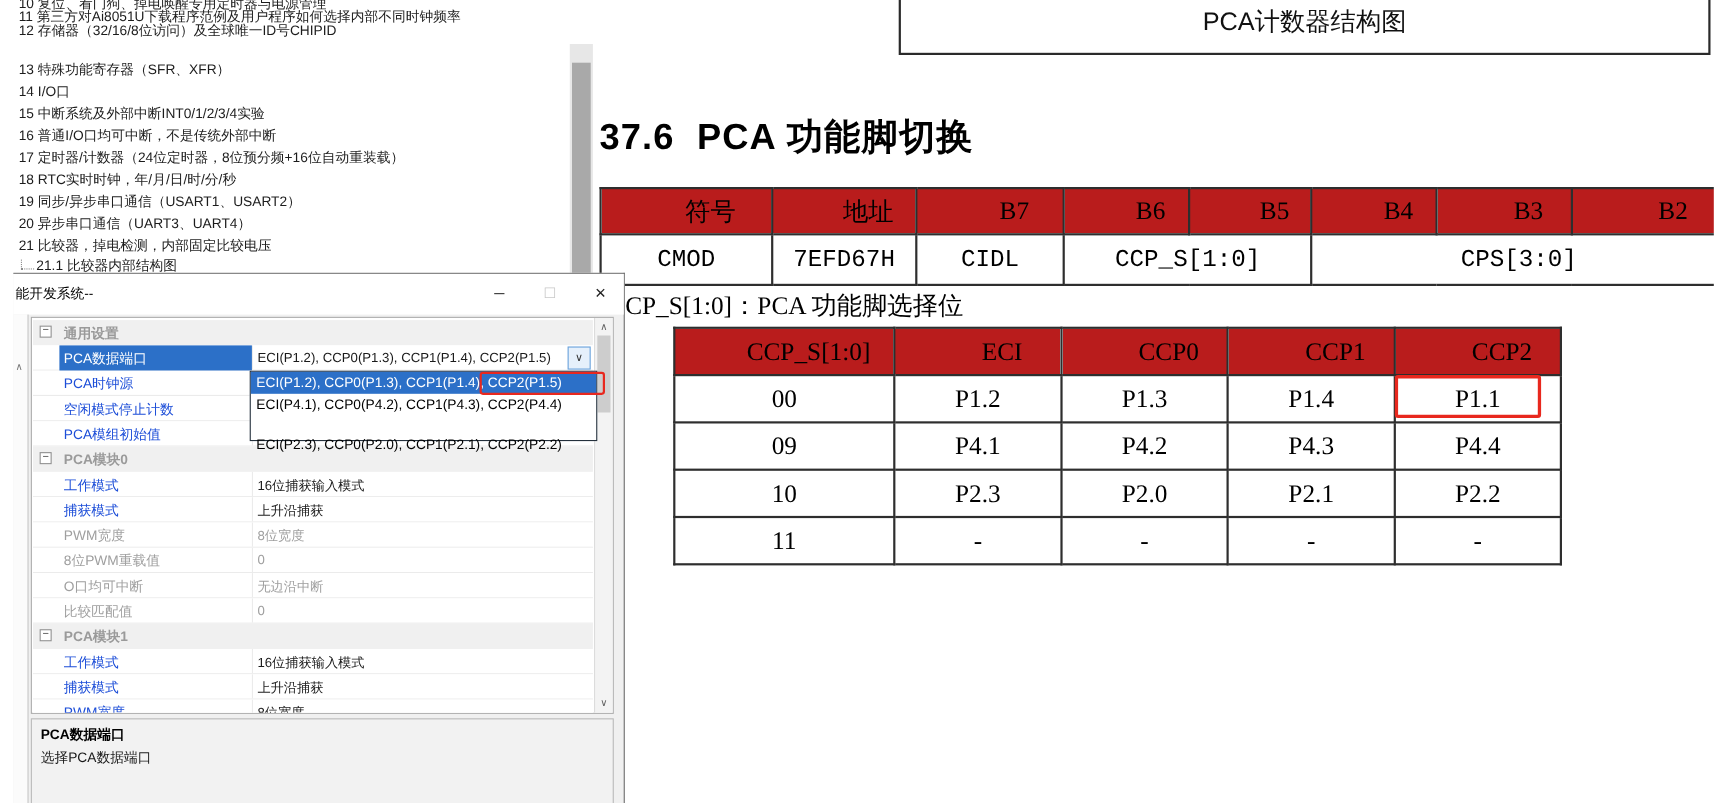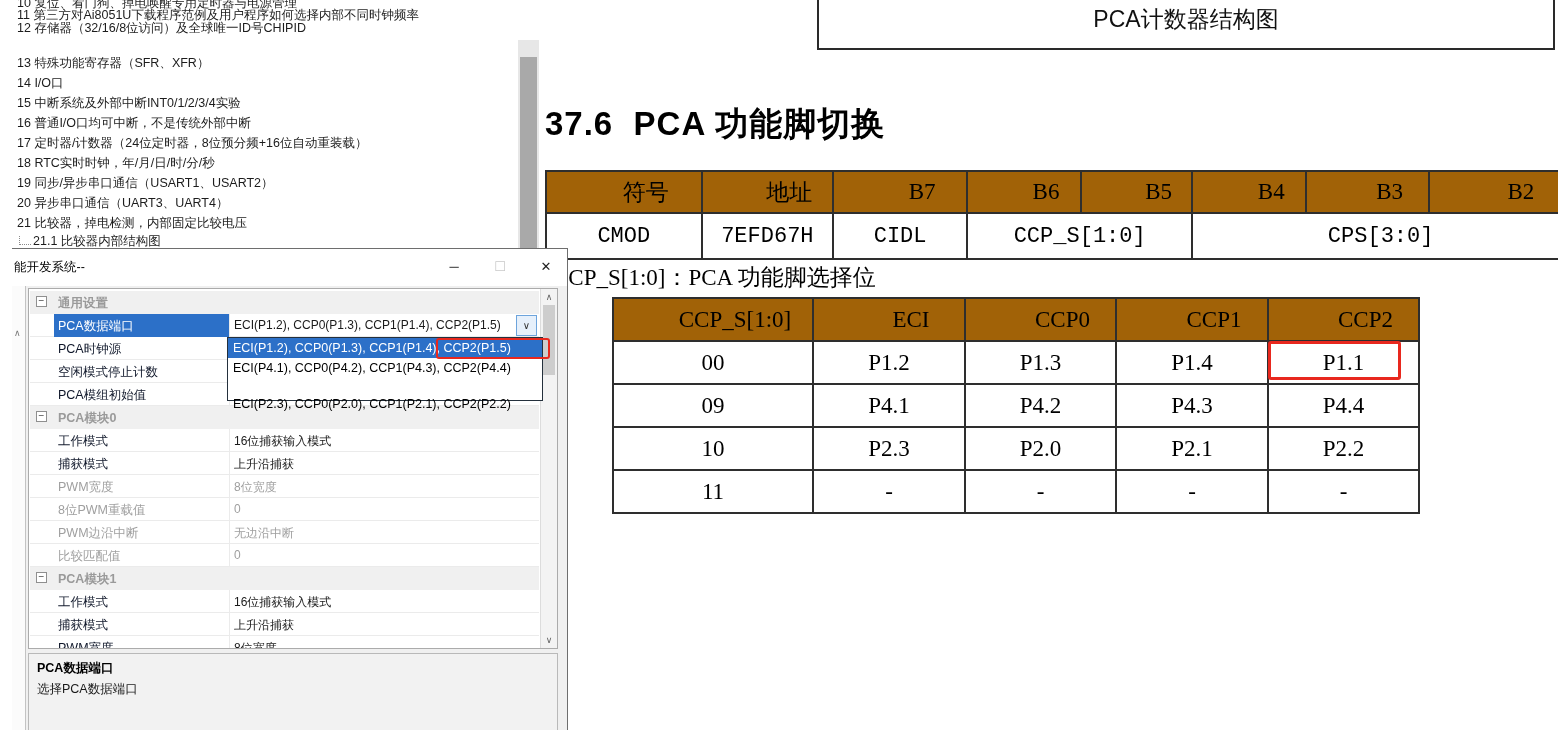--- a/index.html
+++ b/index.html
@@ -17,21 +17,21 @@
   .doc-serif { font-family:"Liberation Serif","DejaVu Serif",serif; }
   .figure-box { position:absolute; left:805px; top:-72px; width:738px; height:122px; border:2px solid #2a2a2a; background:#fff; }
   .figure-caption { position:absolute; left:0; right:0; top:74px; text-align:center; font-size:23px; color:#111; }
   .doc-heading { position:absolute; left:533px; top:102px; font-size:33px; font-weight:bold; color:#000; white-space:pre; letter-spacing:1px; }
   .doc-note { position:absolute; left:541px; top:262px; font-size:23px; color:#000; white-space:pre; }
 
   table.dtable { position:absolute; border-collapse:collapse; table-layout:fixed; background:#fff; }
   table.dtable td, table.dtable th { border:2px solid #2e2e2e; text-align:center; vertical-align:middle;
       font-family:"Liberation Serif","DejaVu Serif",serif; font-weight:normal; font-size:23px; color:#000;
       overflow:hidden; white-space:nowrap; }
-  table.dtable th { background:#a16207;padding-left:44px; }
+  table.dtable th { background:#b91c1c;padding-left:44px; }
   #reg-table { left:533px; top:170px; }
   #reg-table th { height:42px; }
   #reg-table td { height:46px; font-size:22px;font-family:Liberation Mono, monospace; }
   #pin-table { left:600px; top:297px; }
   #pin-table th, #pin-table td { height:43px; }
   .red-annotation { position:absolute; border:3px solid #e8281e; border-radius:3px; background:transparent; }
   #red-rect-doc { left:1256px; top:341px; width:133px; height:39px; }
 
   
   .dialog { position:absolute; left:0; top:248px; width:556px; height:482px; background:#f0f0f0;
@@ -41,21 +41,21 @@
   .winbtn { position:absolute; top:3px; width:44px; height:30px; text-align:center; line-height:30px; font-size:13px; color:#222; cursor:default; }
   .left-strip { position:absolute; left:0; top:37px; width:14px; bottom:0; background:#fbfbfb; border-right:1px solid #c3c3c3; }
   .left-strip .arrow { position:absolute; left:2px; top:42px; font-size:9px; color:#777; }
 
   .pgrid { position:absolute; left:16px; top:39px; width:530px; height:361px; background:#fff; border:1px solid #ababab; overflow:hidden; }
   .pg-row { position:absolute; left:1px; right:18px; height:23px; border-bottom:1px solid #ebebeb; background:#fff; }
   .pg-group { background:#f0f0f0; border-bottom:none; }
   .pg-group-label { position:absolute; left:28px; top:4px; font-size:12.5px; font-weight:bold; color:#9a9a9a; white-space:nowrap; }
   .collapse-box { position:absolute; left:6px; top:5px; width:11px; height:11px; border:1px solid #8f8f8f; background:#fff;
                   font-size:10px; line-height:8px; text-align:center; color:#444; }
-  .pg-label { position:absolute; left:28px; top:4px; width:168px; font-size:12.5px; color:#0f172a; white-space:nowrap; overflow:hidden; }
+  .pg-label { position:absolute; left:28px; top:4px; width:168px; font-size:12.5px; color:#1d4ed8; white-space:nowrap; overflow:hidden; }
   .pg-value { position:absolute; left:204px; top:4px; right:4px; font-size:12px; color:#1a1a1a; white-space:nowrap; overflow:hidden; }
   .pg-dim .pg-label, .pg-dim .pg-value { color:#9f9f9f; }
   .pg-sel-label { position:absolute; left:24px; top:0; width:175px; height:23px; background:#2c70c8; }
   .pg-sel-label span { position:absolute; left:4px; top:4px; font-size:12.5px; color:#fff; white-space:nowrap; }
   .vline { position:absolute; left:199px; top:0; bottom:0; width:1px; background:#ebebeb; }
   .combo-btn { position:absolute; right:2px; top:1px; width:21px; height:21px; background:#e6f0fb; border:1px solid #6da4dc;
                text-align:center; line-height:19px; font-size:10px; color:#333; }
   .pg-scroll { position:absolute; right:0; top:0; bottom:0; width:17px; background:#f3f3f3; border-left:1px solid #dcdcdc; }
   .pg-scroll .up { position:absolute; top:3px; left:0; right:0; text-align:center; font-size:9px; color:#606060; }
   .pg-scroll .down { position:absolute; bottom:3px; left:0; right:0; text-align:center; font-size:9px; color:#606060; }
@@ -250,21 +250,21 @@
         <span class="pg-label">PWM宽度</span>
         <span class="pg-value">8位宽度</span>
       </div>
       <div class="pg-row pg-dim" style="top:209px">
         <i class="vline"></i>
         <span class="pg-label">8位PWM重载值</span>
         <span class="pg-value">0</span>
       </div>
       <div class="pg-row pg-dim" style="top:232px">
         <i class="vline"></i>
-        <span class="pg-label">PWM边沿中断</span>
+        <span class="pg-label">O口均可中断</span>
         <span class="pg-value">无边沿中断</span>
       </div>
       <div class="pg-row pg-dim" style="top:255px">
         <i class="vline"></i>
         <span class="pg-label">比较匹配值</span>
         <span class="pg-value">0</span>
       </div>
 
       <div class="pg-row pg-group" style="top:278px">
         <span class="collapse-box">−</span>

